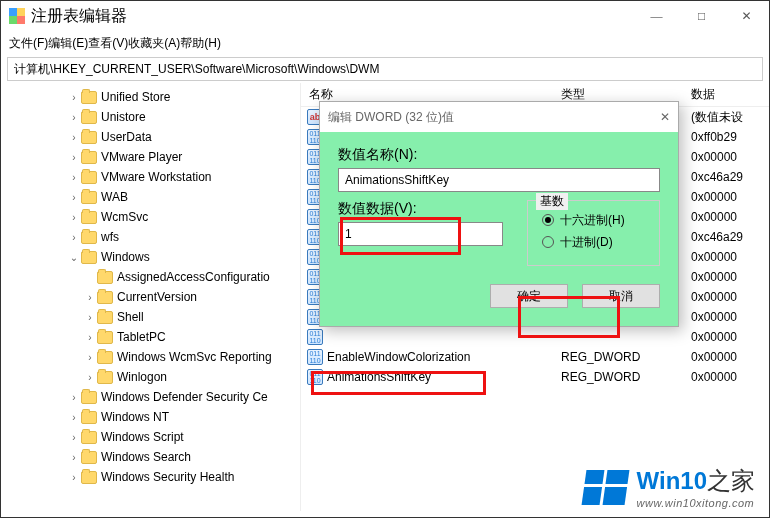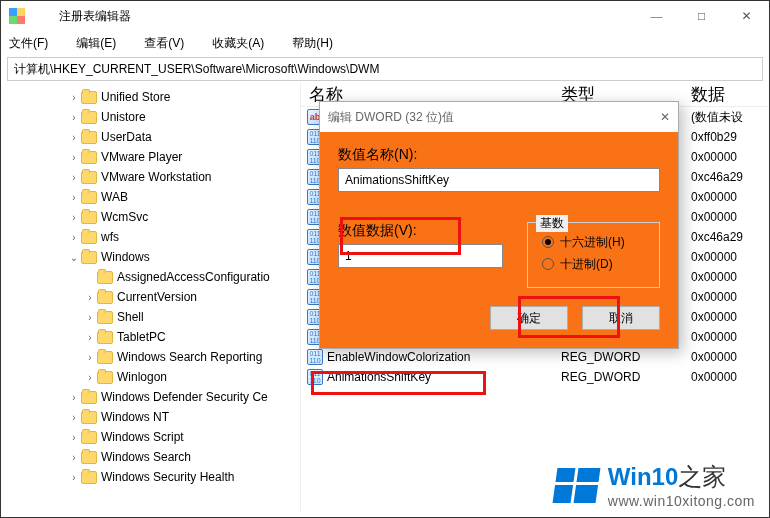--- a/index.html
+++ b/index.html
@@ -21,74 +21,74 @@
     background: #fff;
     display: flex;
     align-items: center;
     padding-left: 8px;
     position: relative;
   }
   .app-icon {
     width:16px;height:16px;background:#0078d7;margin-right:6px;display:flex;flex-wrap:wrap;
   }
   .app-icon span{width:50%;height:50%;}
-  .titlebar .ti{font-size:12px;margin-left:28px;}
+  .titlebar .ti{font-size:16px;}
   .win-btns{position:absolute;right:0;top:0;display:flex;}
   .win-btn{width:45px;height:30px;text-align:center;line-height:30px;color:#555;font-family:Segoe UI Symbol;}
   
-  .menubar{height:24px;display:flex;align-items:center;padding-left:8px;gap:28px;background:#fff;}
+  .menubar{height:24px;display:flex;align-items:center;padding-left:8px;gap:0;background:#fff;}
   .menubar span{font-size:12px;}
   
   .addrbar{height:24px;border:1px solid #ccc;margin:2px 6px;padding:2px 6px;font-size:12px;background:#fff;display:flex;align-items:center;}
   
   .body-area{display:flex;height:calc(100% - 30px - 24px - 28px - 6px);}
   .tree{width:300px;overflow:hidden;border-right:1px solid #eee;padding-top:4px;}
   .tr-row{display:flex;align-items:center;height:20px;white-space:nowrap;font-size:12px;}
   .chev{width:14px;text-align:center;color:#666;font-size:10px;}
   .folder{width:16px;height:13px;background:#ffd86b;border:1px solid #e0b84a;border-radius:2px;margin-right:4px;position:relative;}
   .folder:before{content:"";position:absolute;top:-3px;left:0;width:6px;height:3px;background:#ffd86b;border:1px solid #e0b84a;border-bottom:none;border-radius:2px 2px 0 0;}
   .sel{background:#d9d9d9;}
   
   .list{flex:1;overflow:hidden;position:relative;}
-  .lh{display:flex;height:24px;align-items:center;border-bottom:1px solid #eee;font-size:17px;}
+  .lh{display:flex;height:24px;align-items:center;border-bottom:1px solid #eee;font-size:12px;}
   .lh .c1{width:260px;padding-left:8px;}
   .lh .c2{width:130px;}
   .lh .c3{flex:1;}
   .lr{display:flex;height:20px;align-items:center;font-size:12px;}
   .lr .c1{width:260px;padding-left:6px;display:flex;align-items:center;gap:4px;}
   .lr .c2{width:130px;}
   .lr .c3{flex:1;}
   .v-icon{width:16px;height:16px;border:1px solid #3a7abd;background:linear-gradient(#e8f3ff,#cfe6ff);font-size:7px;line-height:7px;color:#2b7fd7;display:flex;flex-direction:column;align-items:center;justify-content:center;border-radius:2px;}
   .v-icon.dw:before{content:"011";}
   .v-icon.dw:after{content:"110";}
   .v-icon.str:before{content:"ab";color:#c33;font-size:9px;font-weight:bold;}
   
-  .dialog{position:absolute;left:318px;top:100px;width:360px;background:#f97316;border:1px solid #aaa;box-shadow:4px 4px 14px rgba(0,0,0,.25);}
+  .dialog{position:absolute;left:318px;top:100px;width:360px;background:#86efac;border:1px solid #aaa;box-shadow:4px 4px 14px rgba(0,0,0,.25);}
   .dlg-title{height:30px;background:#fff;display:flex;align-items:center;padding:0 8px;justify-content:space-between;color:#666;font-size:12px;}
   .dlg-body{padding:14px 18px 18px;}
   .fld-lbl{font-size:14px;margin-bottom:4px;}
   .fld-in{width:100%;height:24px;border:1px solid #888;background:#fff;padding:0 6px;font-size:12px;}
-  .row2{display:flex;gap:24px;margin-top:30px;}
+  .row2{display:flex;gap:24px;margin-top:8px;}
   .row2 .left{flex:0 0 165px;}
   .radio-grp{border:1px solid #ccc;padding:8px 14px 12px;position:relative;}
   .radio-grp .cap{position:absolute;top:-8px;left:8px;background:#f0f0f0;padding:0 4px;font-size:12px;}
   .radio-row{display:flex;align-items:center;gap:6px;font-size:12px;height:22px;}
   .radio{width:12px;height:12px;border:1px solid #555;border-radius:50%;display:flex;align-items:center;justify-content:center;}
   .radio.on:after{content:"";width:6px;height:6px;background:#000;border-radius:50%;}
   .dlg-btns{display:flex;justify-content:flex-end;gap:14px;margin-top:18px;}
   .btn{width:78px;height:24px;border:1px solid #adadad;background:#e1e1e1;font-size:12px;display:flex;align-items:center;justify-content:center;}
   
   .hl{position:absolute;border:3px solid #e11;pointer-events:none;}
   
   .wm{position:absolute;right:14px;bottom:8px;display:flex;align-items:center;gap:10px;}
   .wm-logo{display:grid;grid-template-columns:18px 22px;grid-template-rows:14px 18px;gap:3px;transform:skewX(-8deg);}
   .wm-logo span{background:#0078d7;}
   .wm-txt{font-size:24px;color:#333;font-weight:400;}
   .wm-txt b{color:#0078d7;font-weight:700;}
-  .wm-sub{font-size:14px;color:#666;letter-spacing:.5px;}
+  .wm-sub{font-size:11px;color:#666;letter-spacing:.5px;font-style:italic;}
   .wm-right{display:flex;flex-direction:column;align-items:flex-start;}
 </style>
 </head>
 <body>
 
 <div class="titlebar">
   <div class="app-icon">
     <span style="background:#3aa0ff"></span>
       <span style="background:#ffd35c"></span>
     <span style="background:#6bd96b"></span>
@@ -177,21 +177,21 @@
         <span>Shell</span>
       </div>
       <div class="tr-row" style="padding-left: 82px;">
         <span class="chev">›</span>
         <span class="folder"></span>
         <span>TabletPC</span>
       </div>
       <div class="tr-row" style="padding-left: 82px;">
         <span class="chev">›</span>
         <span class="folder"></span>
-        <span>Windows Search Reporting</span>
+        <span>Windows WcmSvc Reporting</span>
       </div>
       <div class="tr-row" style="padding-left: 82px;">
         <span class="chev">›</span>
         <span class="folder"></span>
         <span>Winlogon</span>
       </div>
       <div class="tr-row" style="padding-left: 66px;">
         <span class="chev">›</span>
         <span class="folder"></span>
         <span>Windows Defender Security Ce</span>

